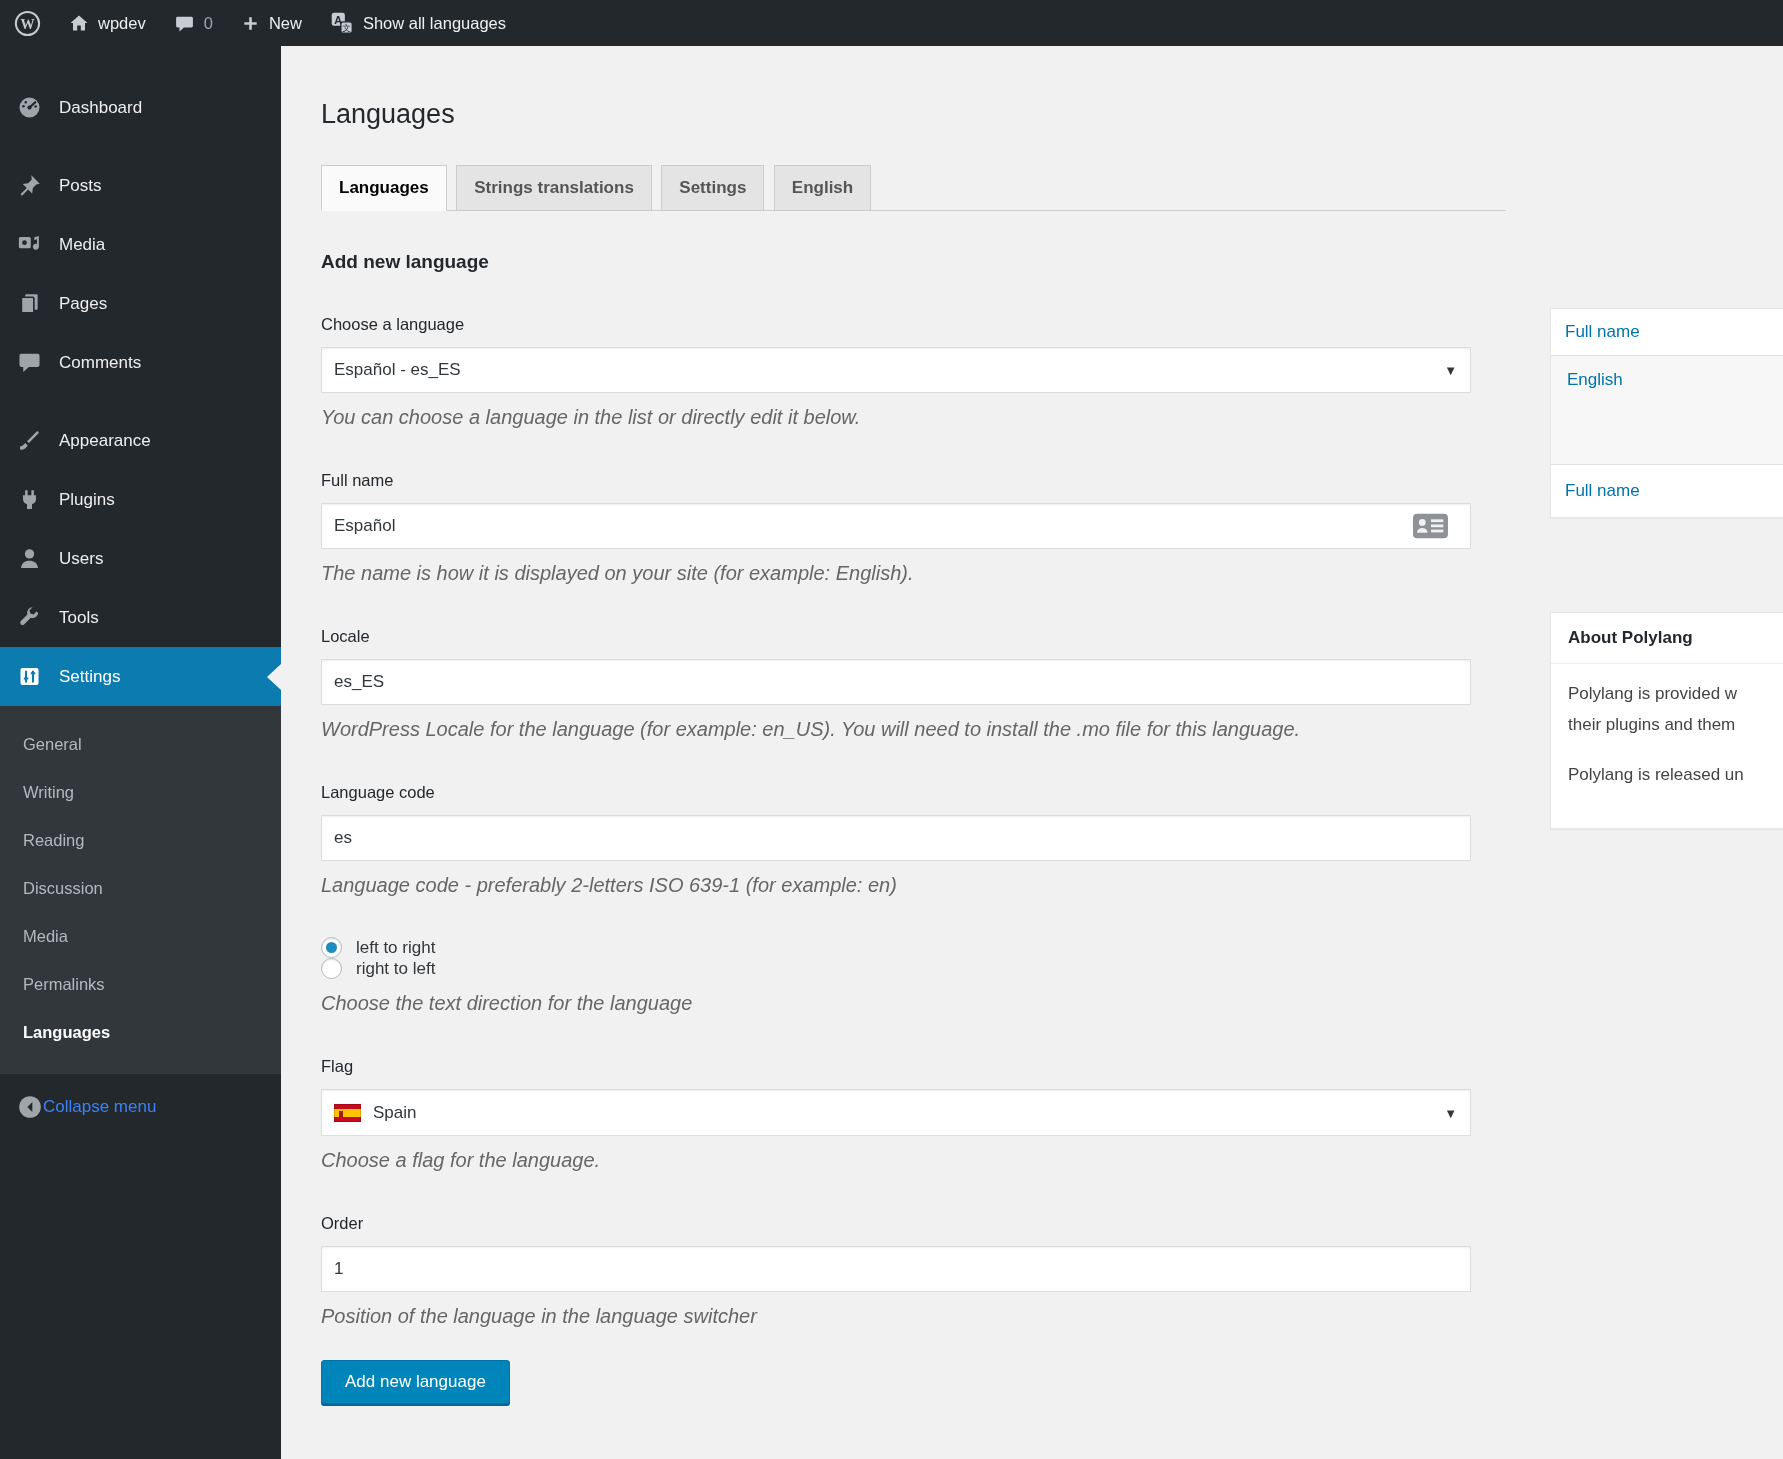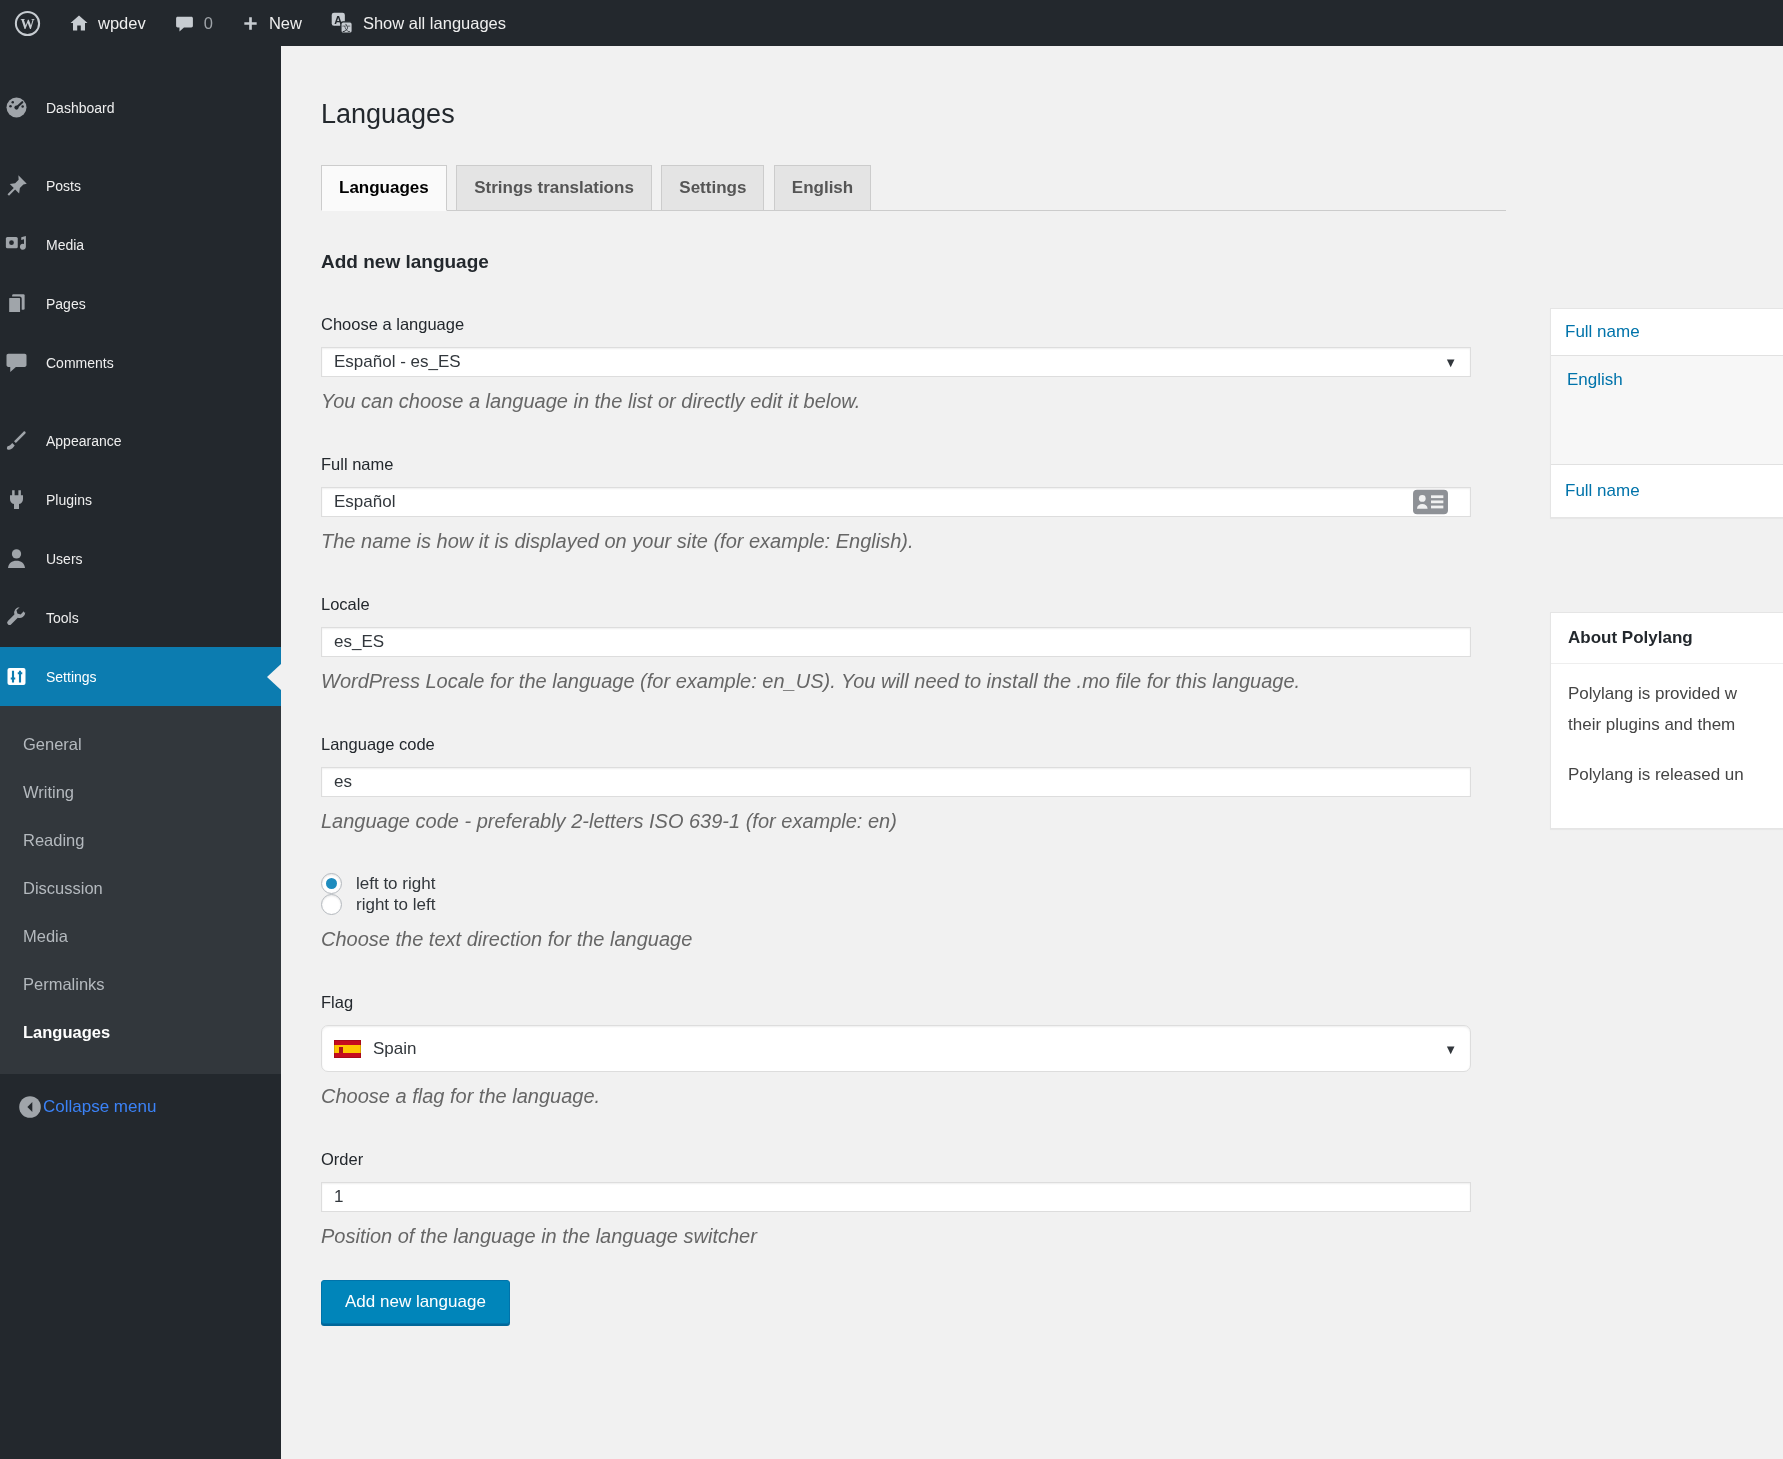--- a/index.html
+++ b/index.html
@@ -25,22 +25,22 @@
   .ab-count { color: #9ea3a8; }
 
   
   .sidebar {
     position: absolute; top: 46px; left: 0; bottom: 0; width: 281px;
     background: #23282d;
   }
   .menu { padding-top: 32px; }
   .menu-item {
     display: flex; align-items: center; gap: 17px;
-    height: 59px; padding-left: 4px;
-    color: #eee; font-size: 14px; cursor: pointer; position: relative;
+    height: 59px; padding-left: 17px;
+    color: #eee; font-size: 17px; cursor: pointer; position: relative;
   }
   .menu-item .mi-icon { width: 25px; height: 25px; flex: 0 0 25px; }
   .menu-sep { height: 19px; }
   .menu-item.active { background: #0c7cb0; color: #fff; font-weight: 400; }
   .menu-item.active::after {
     content: ""; position: absolute; right: 0; top: 50%; transform: translateY(-50%);
     border: 13px solid transparent; border-right: 14px solid #f1f1f1; border-left-width: 0;
   }
   .submenu { background: #32373c; padding: 14px 8px 18px 0; }
   .submenu-item {
@@ -70,21 +70,21 @@
     background: #fafafa; color: #000; border-bottom: 1px solid #fafafa;
   }
 
   .section-title { margin-top: 40px; font-size: 19px; font-weight: 700; color: #23282d; }
 
   .form { width: 1150px; }
   .field { margin-top: 40px; }
   .field-label { font-size: 16.5px; color: #23282d; line-height: 22px; }
   .control { margin-top: 12px; position: relative; }
   .text-input, .select-box {
-    width: 100%; height: 30px; background: #fff;
+    width: 100%; height: 46px; background: #fff;
     border: 1px solid #ddd; box-shadow: inset 0 1px 2px rgba(0,0,0,.07);
     font-size: 17px; color: #32373c; padding: 0 12px;
     font-family: "Liberation Sans", sans-serif;
   }
   .select-box { display: flex; align-items: center; cursor: pointer; }
   .select-arrow {
     position: absolute; right: 14px; top: 50%; transform: translateY(-50%);
     font-size: 13px; color: #32373c; pointer-events: none;
   }
   .helper { margin-top: 12px; font-style: italic; color: #666; font-size: 20px; line-height: 24px; }
@@ -94,21 +94,21 @@
   .radio-row { display: flex; align-items: center; gap: 14px; cursor: pointer; }
   .radio {
     width: 21px; height: 21px; border-radius: 50%；;
     border-radius: 50%; border: 1px solid #b4b9be; background: #fff;
     display: inline-flex; align-items: center; justify-content: center;
     box-shadow: inset 0 1px 2px rgba(0,0,0,.1);
   }
   .radio.checked::after { content: ""; width: 11px; height: 11px; border-radius: 50%; background: #1e8cbe; }
   .radio-label { font-size: 17px; color: #32373c; }
 
-  .flag-select { height: 47px; gap: 12px; border-radius: 7px; }
+  .flag-select { height: 47px; gap: 12px; }
   .flag-es { width: 27px; height: 18px; position: relative; flex: 0 0 27px;
     background: linear-gradient(to bottom, #c60b1e 0 25%, #ffc400 25% 75%, #c60b1e 75% 100%);
     border: 1px solid rgba(0,0,0,.15); }
   .flag-es i { position: absolute; left: 4px; top: 6px; width: 4px; height: 6px; background: #ad1519; }
 
   .submit-btn {
     margin-top: 32px; display: inline-block;
     background: #0085ba; border: 1px solid #0073aa; border-radius: 3px;
     color: #fff; font-size: 17px; padding: 11px 23px; cursor: pointer;
     box-shadow: 0 2px 0 #006799; font-family: "Liberation Sans", sans-serif;

